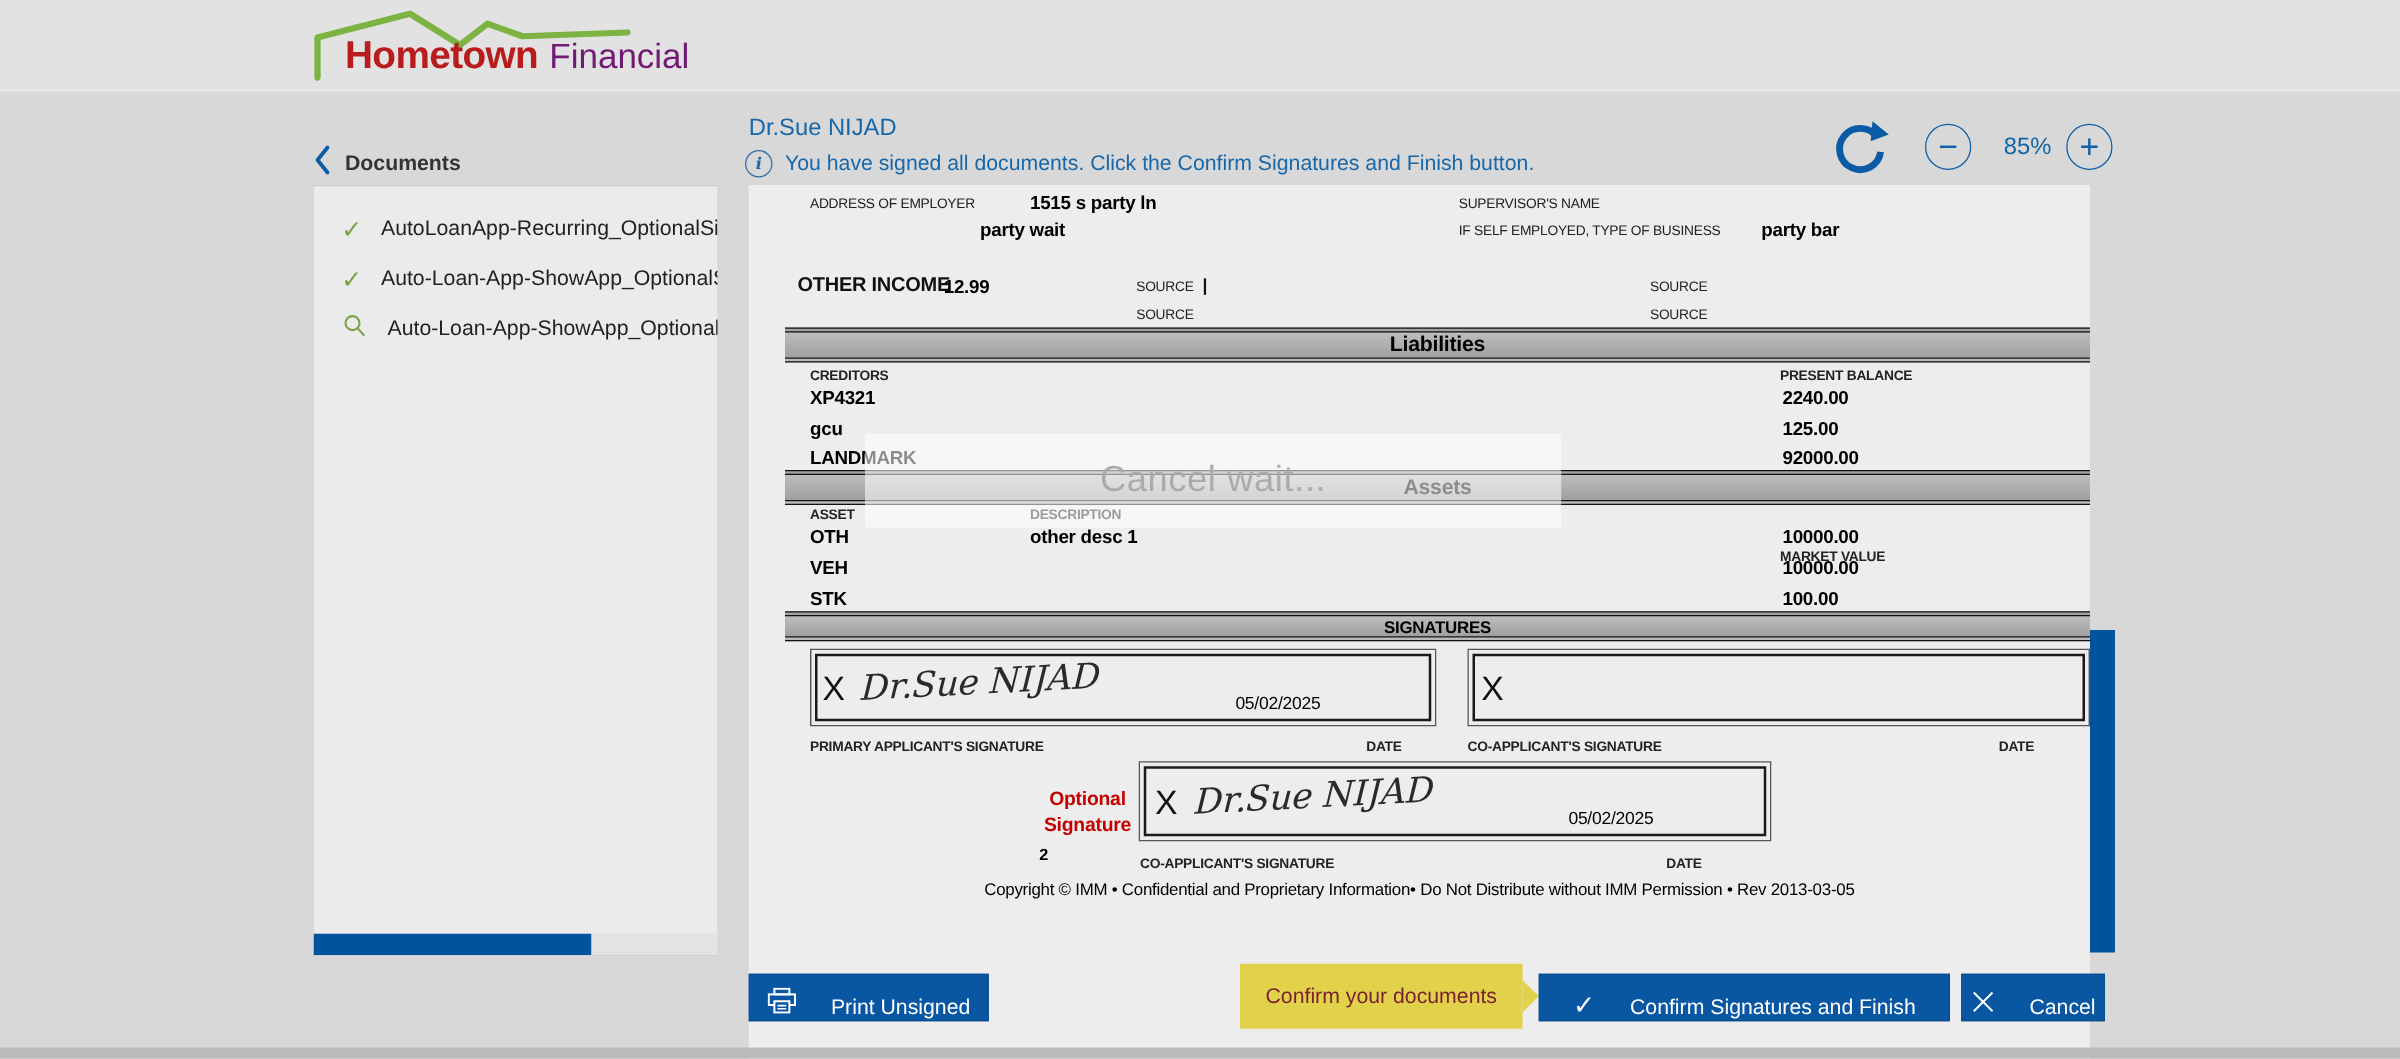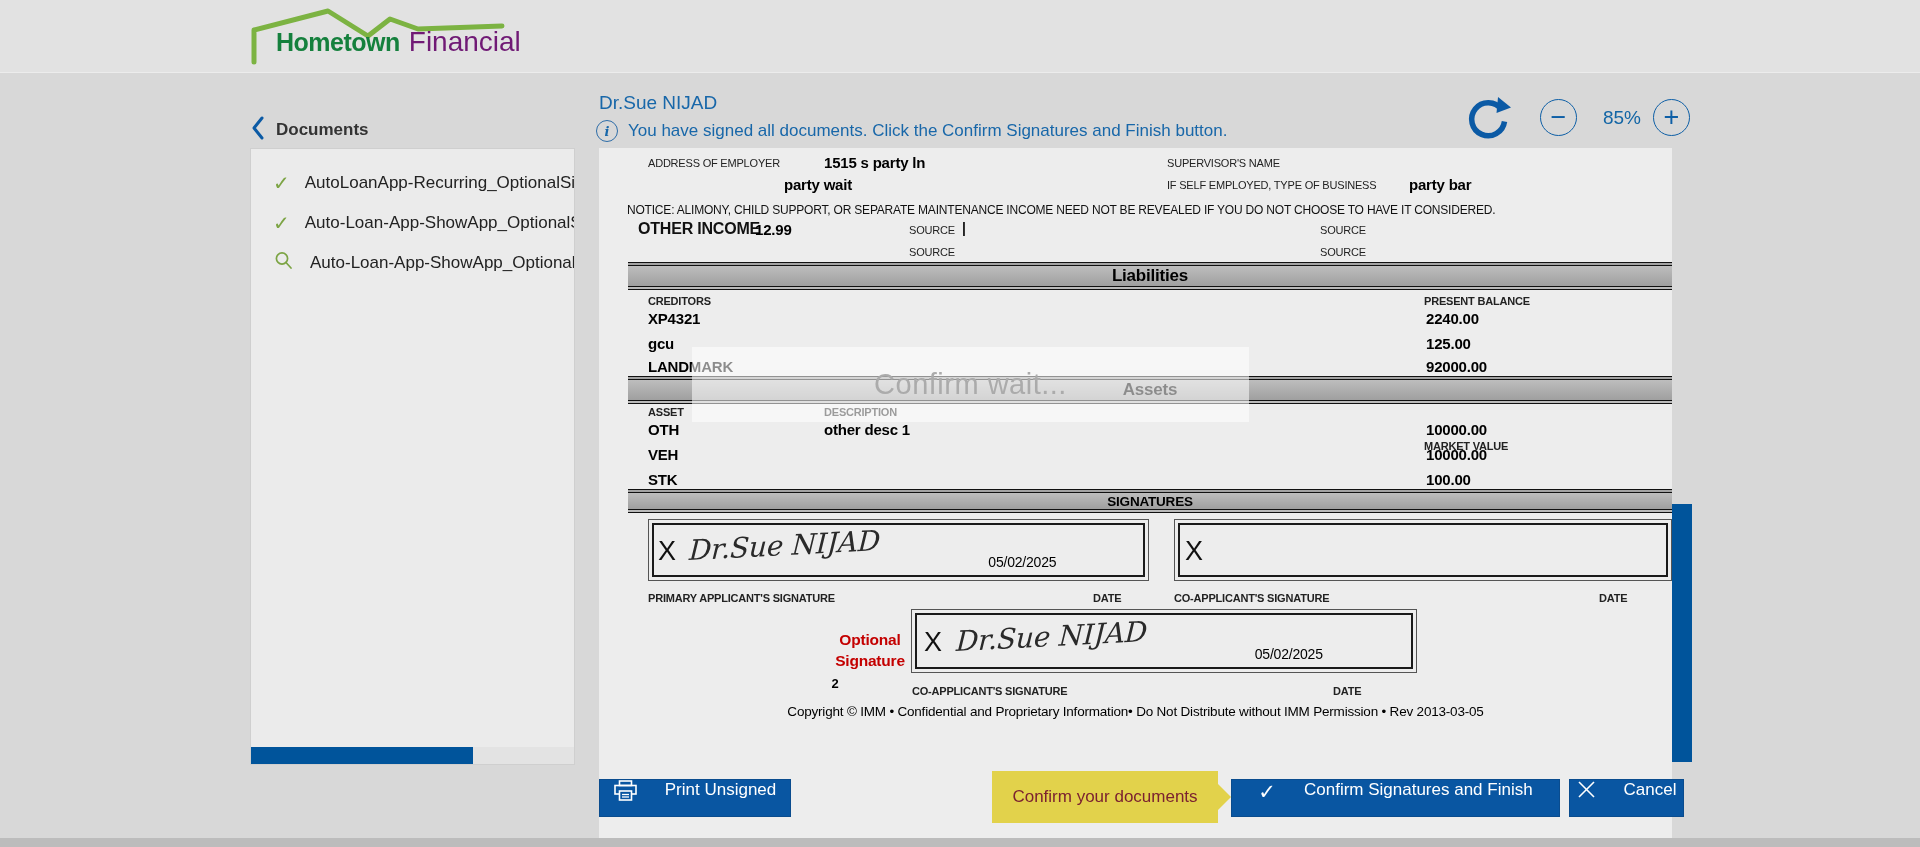--- a/index.html
+++ b/index.html
@@ -8,21 +8,21 @@
     position:relative; overflow:hidden;
     background:#d8d8d8;
     font-family:"Liberation Sans", sans-serif;
     color:#222;
   }
   
   .app-header { position:absolute; left:0; top:0; width:1920px; height:73px; background:#e2e2e2; border-bottom:1px solid #ececec; }
   .logo { position:absolute; left:252px; top:2px; width:420px; height:70px; }
   .logo svg { position:absolute; left:-12px; top:2px; }
   .logo-text { position:absolute; left:24px; top:24px; white-space:nowrap; }
-  .logo-word1 { font-size:25px; font-weight:bold; color:#15803d; letter-spacing:-0.5px; }
+  .logo-word1 { font-size:31px; font-weight:bold; color:#b91c1c; letter-spacing:-0.5px; }
   .logo-word2 { font-size:28px; font-weight:400; color:#701a75; margin-left:9px; }
 
   
   .back-row { position:absolute; left:250px; top:115px; display:flex; align-items:center; gap:11px; cursor:pointer; }
   .back-label { font-size:17px; font-weight:bold; color:#333; }
   .doc-panel { position:absolute; left:250px; top:148px; width:325px; height:617px; background:#ebebeb; border:1px solid #cfcfcf; overflow:hidden; }
   .doc-list { padding-top:14px; }
   .doc-item { display:flex; align-items:center; gap:15px; height:40px; padding-left:22px; white-space:nowrap; overflow:hidden; font-size:17px; color:#222; cursor:pointer; }
   .glyph-check { color:#7CA444; font-size:20px; font-family:"DejaVu Sans", sans-serif; font-weight:300; flex:none; }
   .hscroll-track { position:absolute; left:0; bottom:0; width:100%; height:17px; background:#e3e3e3; }
@@ -52,21 +52,21 @@
   .sig-date { position:absolute; left:68%; font-size:14px; color:#000; }
   .optional-tag { position:absolute; left:219px; top:481px; width:104px; text-align:center; color:#C40000; font-weight:bold; font-size:15.5px; line-height:21px; }
   .optional-num { position:absolute; left:226px; top:528px; width:20px; text-align:center; font-size:13px; font-weight:bold; color:#000; }
   .copyright { position:absolute; left:0; top:556px; width:100%; text-align:center; font-size:13.5px; color:#000; }
   .page-strip { position:absolute; left:0; bottom:0; width:100%; height:22px; background:#7f7f7f; }
   .overlay { position:absolute; left:93px; top:199px; width:557px; height:75px; background:rgba(255,255,255,0.55); display:flex; align-items:center; justify-content:center; z-index:5; }
   .overlay-text { font-size:29px; color:#ABABAB; letter-spacing:0.5px; }
   .doc-vscroll { position:absolute; left:1672px; top:504px; width:20px; height:258px; background:#00549B; cursor:pointer; }
 
   
-  .btn { position:absolute; top:779px; height:38px; background:#0956A2; border:1px solid #0a4c8e; color:#fff; display:flex; align-items:flex-start; justify-content:center; gap:28px; font-size:17px; cursor:pointer; }
+  .btn { position:absolute; top:779px; height:38px; background:#0956A2; border:1px solid #0a4c8e; color:#fff; display:flex; align-items:flex-end; justify-content:center; gap:28px; font-size:17px; cursor:pointer; }
   .btn-print   { left:599px;  width:192px; }
   .btn-confirm { left:1231px; width:329px; }
   .btn-cancel  { left:1569px; width:115px; }
   .btn .glyph-check-white { font-family:"DejaVu Sans", sans-serif; font-size:21px; font-weight:300; }
   .tooltip { position:absolute; left:992px; top:771px; width:226px; height:52px; background:#E2D24B; color:#7B2230; font-size:17px; display:flex; align-items:center; justify-content:center; }
   .tooltip:after { content:""; position:absolute; right:-13px; top:50%; transform:translateY(-50%); border-top:13px solid transparent; border-bottom:13px solid transparent; border-left:13px solid #E2D24B; }
   .bottom-edge { position:absolute; left:0; bottom:0; width:100%; height:9px; background:#bcbcbc; }
 </style>
 </head>
 <body>
@@ -135,21 +135,20 @@
 <div class="ctl ctl-zoom-in zoom-circle">+</div>
 
 <div class="doc-page">
 
   <span class="abs lbl" style="left:49px; top:9px;">ADDRESS OF EMPLOYER</span>
   <span class="abs val" style="left:225px; top:6px;">1515 s party ln</span>
   <span class="abs lbl" style="left:568px; top:9px;">SUPERVISOR'S NAME</span>
   <span class="abs val" style="left:185px; top:28px;">party wait</span>
   <span class="abs lbl" style="left:568px; top:31px;">IF SELF EMPLOYED, TYPE OF BUSINESS</span>
   <span class="abs val" style="left:810px; top:28px;">party bar</span>
-  <span class="abs" style="left:28px; top:55px; font-size:12px;">NOTICE: ALIMONY, CHILD SUPPORT, OR SEPARATE MAINTENANCE INCOME NEED NOT BE REVEALED IF YOU DO NOT CHOOSE TO HAVE IT CONSIDERED.</span>
   <span class="abs" style="left:39px; top:72px; font-size:16px; font-weight:bold;">OTHER INCOME</span>
   <span class="abs val" style="left:156px; top:73px;">12.99</span>
   <span class="abs lbl" style="left:310px; top:76px;">SOURCE</span>
   <span class="abs" style="left:363px; top:72px; font-size:14px; font-weight:bold;">|</span>
   <span class="abs lbl" style="left:721px; top:76px;">SOURCE</span>
   <span class="abs lbl" style="left:310px; top:98px;">SOURCE</span>
   <span class="abs lbl" style="left:721px; top:98px;">SOURCE</span>
 
   <div class="band" style="top:114px;">
     <span>Liabilities</span>
@@ -171,21 +170,21 @@
   <span class="abs lbl" style="left:825px; top:258px; font-weight:bold;margin-top:34px;">MARKET VALUE</span>
   <span class="abs val" style="left:49px;  top:273px;">OTH</span>
   <span class="abs val" style="left:225px; top:273px;">other desc 1</span>
   <span class="abs val" style="left:827px; top:273px;">10000.00</span>
   <span class="abs val" style="left:49px;  top:298px;">VEH</span>
   <span class="abs val" style="left:827px; top:298px;">10000.00</span>
   <span class="abs val" style="left:49px;  top:323px;">STK</span>
   <span class="abs val" style="left:827px; top:323px;">100.00</span>
 
   <div class="overlay">
-    <span class="overlay-text">Confirm wait...</span>
+    <span class="overlay-text">Cancel wait...</span>
   </div>
 
   <div class="band band-small" style="top:341px;text-align:center;">
     <span>SIGNATURES</span>
   </div>
 
   <div class="sig-box" style="left:49px; top:371px; width:501px; height:62px;">
     <span class="sig-x" style="left:9px; top:16px;">X</span>
     <span class="sig-script" style="left:40px; top:9px;">Dr.Sue NIJAD</span>
     <span class="sig-date" style="top:34px;">05/02/2025</span>

